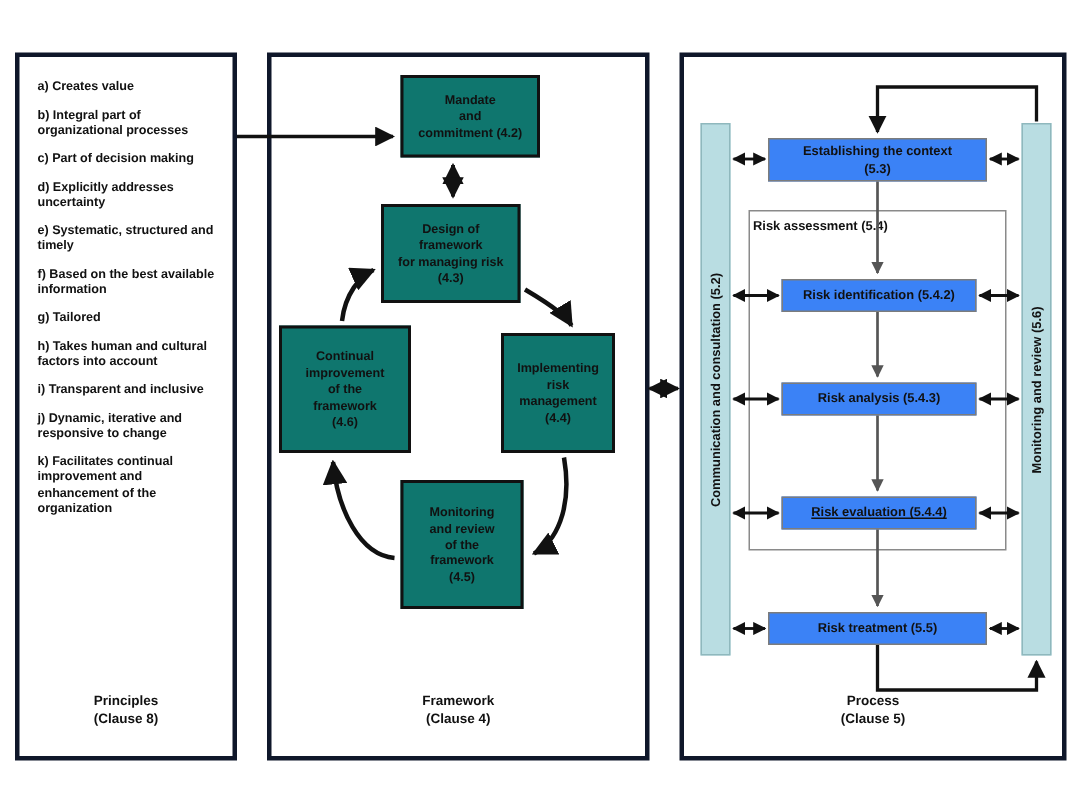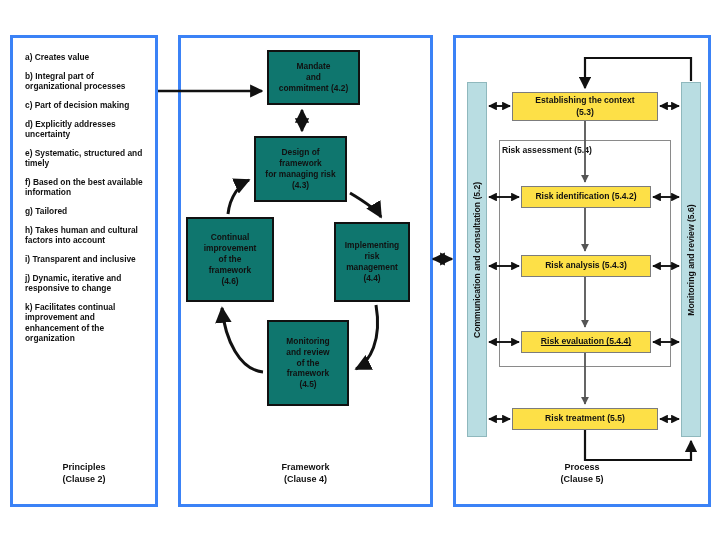--- a/index.html
+++ b/index.html
@@ -14,21 +14,21 @@
   }
   #stage {
     position: absolute;
     left: 0; top: 0;
     width: 720px; height: 540px;
   }
   
   .panel {
     position: absolute;
     background: #ffffff;
-    border: 3px solid #3b82f6;
+    border: 3px solid #0f172a;
     box-sizing: border-box;
   }
   #panel-principles { left: 10px;  top: 35px; width: 148px; height: 472px; }
   #panel-framework  { left: 178px; top: 35px; width: 255px; height: 472px; }
   #panel-process    { left: 453px; top: 35px; width: 258px; height: 472px; }
 
   .panel-caption {
     position: absolute;
     left: 0; right: 0;
     text-align: center;
@@ -90,21 +90,21 @@
     white-space: nowrap;
     font-size: 8.6px;
     font-weight: bold;
     color: #111;
   }
   #band-comm { left: 467px; top: 82px; width: 20px; height: 355px; }
   #band-mon  { left: 681px; top: 82px; width: 20px; height: 355px; }
 
   .pbox {
     position: absolute;
-    background: #fde047;
+    background: #3b82f6;
     border: 1.3px solid #7c7c7c;
     box-sizing: border-box;
     display: flex;
     align-items: center;
     justify-content: center;
     text-align: center;
     font-size: 8.6px;
     font-weight: bold;
     color: #111;
     line-height: 1.3;
@@ -154,21 +154,21 @@
       <div class="principle">d) Explicitly addresses uncertainty</div>
       <div class="principle">e) Systematic, structured and timely</div>
       <div class="principle">f) Based on the best available information</div>
       <div class="principle">g) Tailored</div>
       <div class="principle">h) Takes human and cultural factors into account</div>
       <div class="principle">i) Transparent and inclusive</div>
       <div class="principle">j) Dynamic, iterative and responsive to change</div>
       <div class="principle">k) Facilitates continual improvement and enhancement of the organization</div>
     </div>
     <div class="panel-caption" style="top:423px;">Principles
-(Clause 2)</div>
+(Clause 8)</div>
   </div>
 
   <div class="panel" id="panel-framework">
     <div class="panel-caption" style="top:423px;">Framework
 (Clause 4)</div>
   </div>
 
   <div class="fbox" id="fbox-mandate">Mandate
 and
 commitment (4.2)</div>

